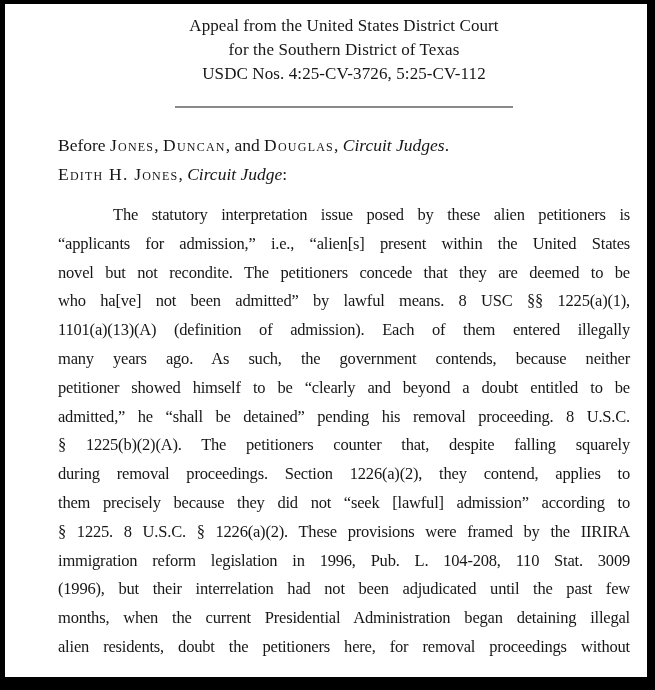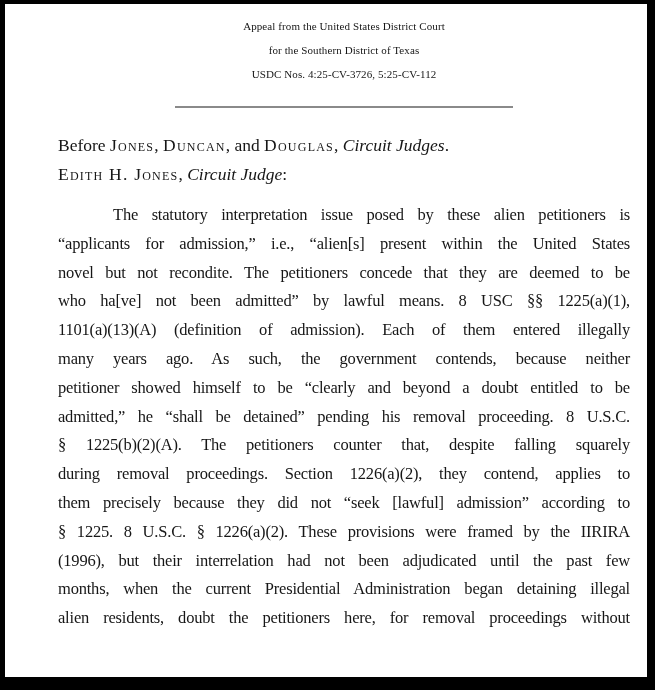--- a/index.html
+++ b/index.html
@@ -26,21 +26,21 @@
     overflow: hidden;
     font-family: "Liberation Serif", serif;
     color: #161616;
   }
   .content {
     padding: 0 17px 0 53px; 
   }
   .header {
     margin-top: 10px;
     text-align: center;
-    font-size: 11px;
+    font-size: 17px;
     line-height: 24px;
     letter-spacing: 0.1px;
   }
   .divider {
     width: 338px;
     height: 0;
     border-top: 2px solid #8a8a8a;
     margin: 20px auto 0 auto;
   }
   .panel {
@@ -100,20 +100,21 @@
         <div class="body-line">novel but not recondite.  The petitioners concede that they are deemed to be</div>
         <div class="body-line">who ha[ve] not been admitted” by lawful means.  8 USC §§ 1225(a)(1),</div>
         <div class="body-line">1101(a)(13)(A) (definition of admission).  Each of them entered illegally</div>
         <div class="body-line">many years ago.  As such, the government contends, because neither</div>
         <div class="body-line">petitioner showed himself to be “clearly and beyond a doubt entitled to be</div>
         <div class="body-line">admitted,” he “shall be detained” pending his removal proceeding.  8 U.S.C.</div>
         <div class="body-line">§ 1225(b)(2)(A).  The petitioners counter that, despite falling squarely</div>
         <div class="body-line">during removal proceedings.  Section 1226(a)(2), they contend, applies to</div>
         <div class="body-line">them precisely because they did not “seek [lawful] admission” according to</div>
         <div class="body-line">§ 1225.  8 U.S.C. § 1226(a)(2).  These provisions were framed by the IIRIRA</div>
+        <div class="body-line">immigration reform legislation in 1996, Pub. L. 104-208, 110 Stat. 3009</div>
         <div class="body-line">(1996), but their interrelation had not been adjudicated until the past few</div>
         <div class="body-line">months, when the current Presidential Administration began detaining illegal</div>
         <div class="body-line">alien residents, doubt the petitioners here, for removal proceedings without</div>
       </div>
 
     </div>
   </div>
 </div>
 
 </body></html>

